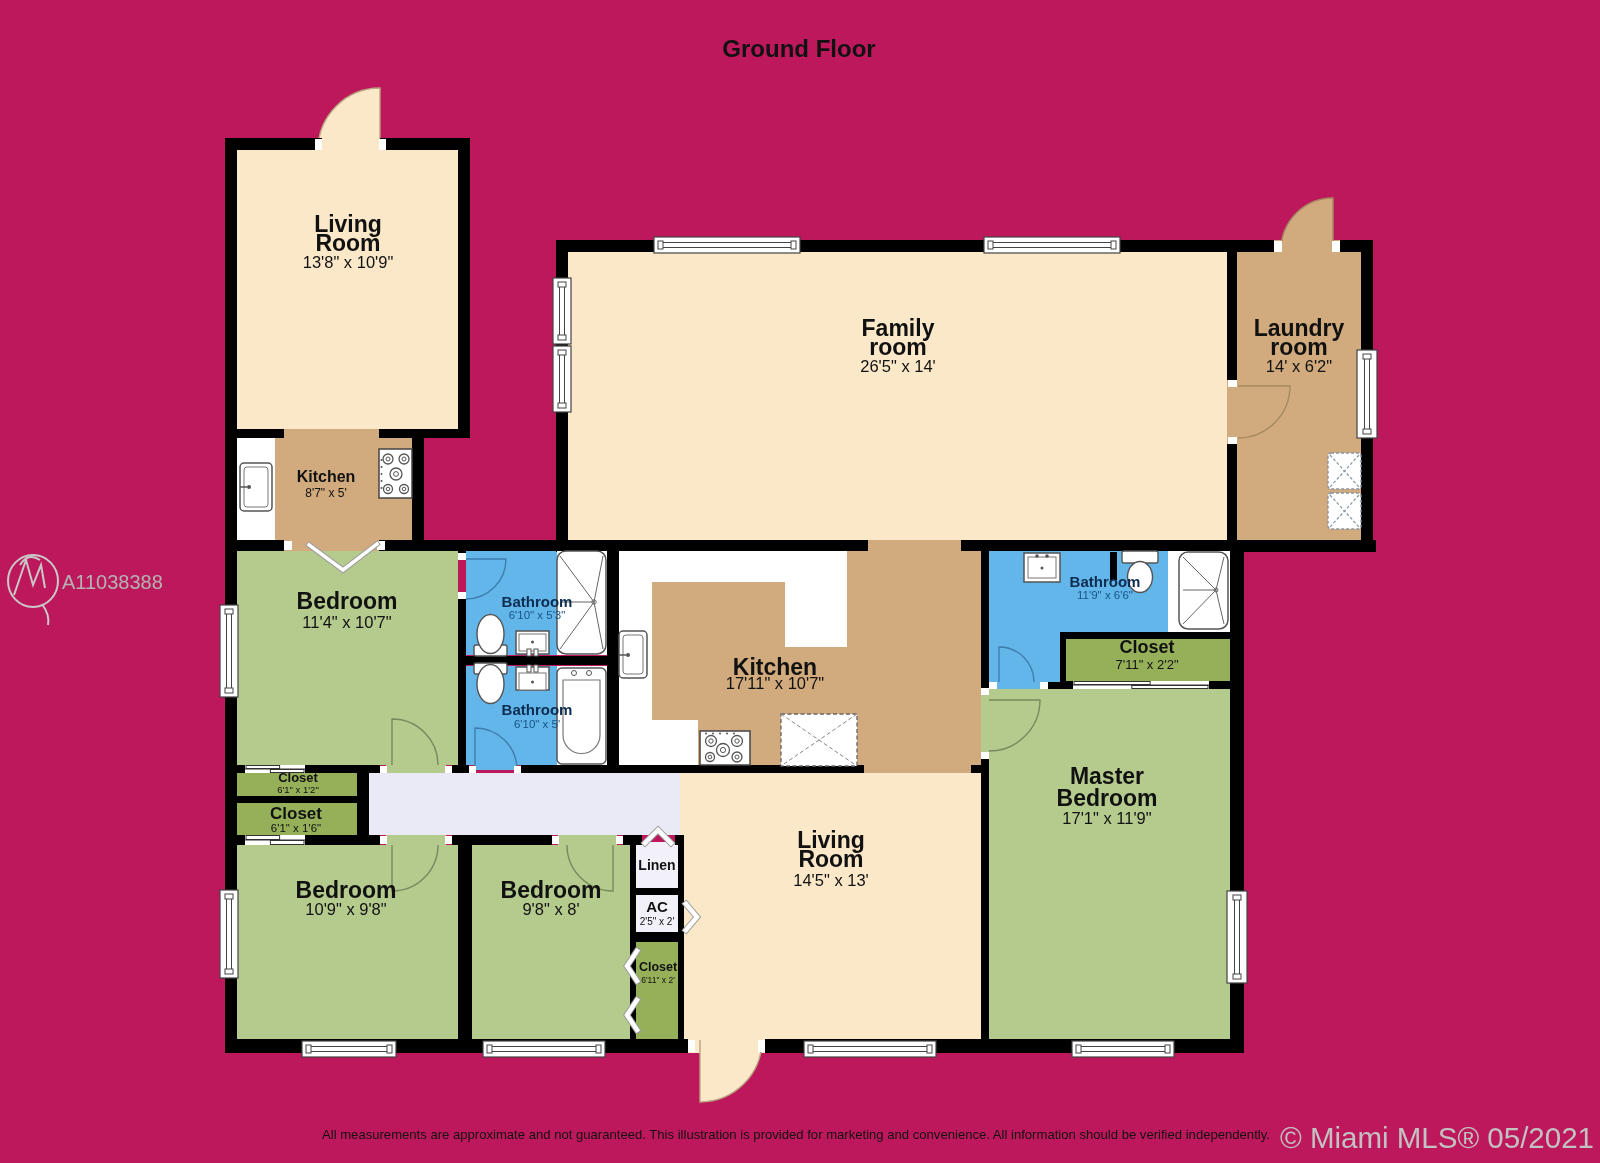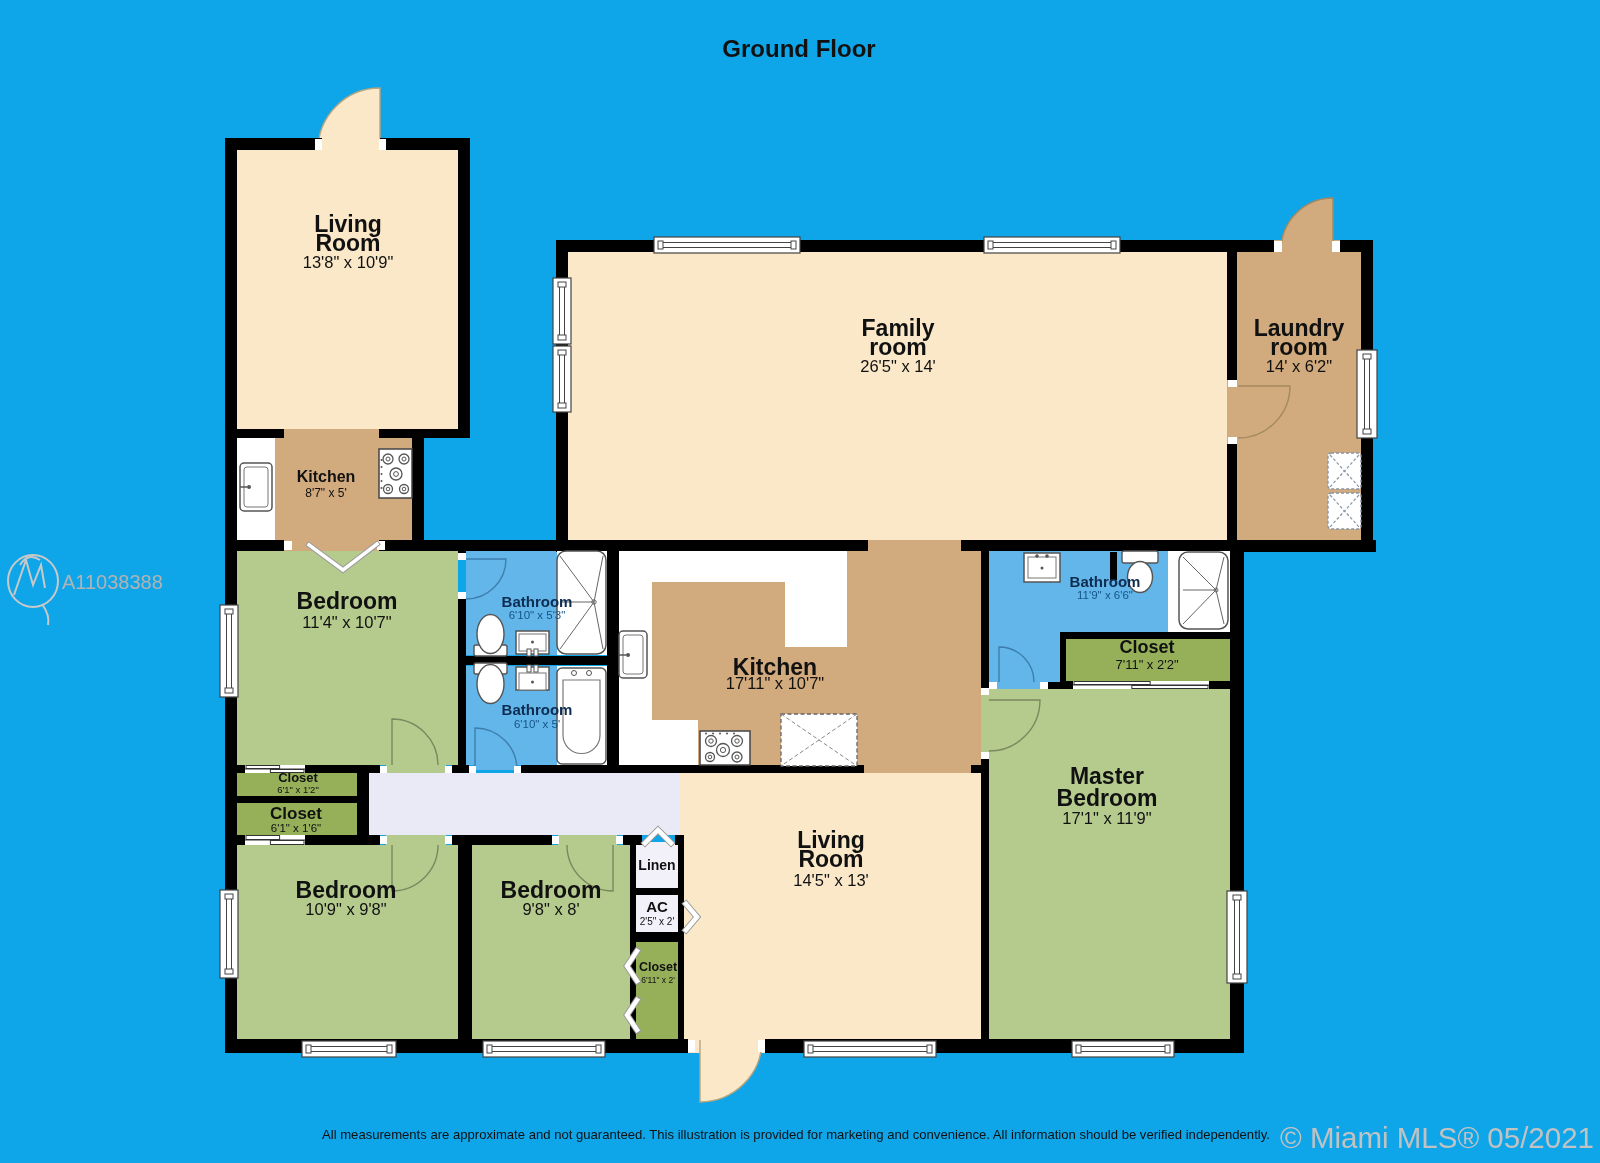--- a/index.html
+++ b/index.html
@@ -1,16 +1,16 @@
 <!DOCTYPE html>
 <html><head>
 <meta charset="utf-8">
 <style>
   html,body{margin:0;padding:0;background:#fff;}
-  .page{position:relative;width:1600px;height:1163px;background:#0ea5e9;overflow:hidden;}
+  .page{position:relative;width:1600px;height:1163px;background:#be185d;overflow:hidden;}
   svg text{font-family:"Liberation Sans",sans-serif;}
 </style>
 </head>
 <body>
 <div class="page">
 <svg width="1600" height="1163" viewBox="0 0 1600 1163">
 
 <rect x="237" y="150" width="221" height="279" fill="#FAE8C9"></rect>
 
 <rect x="316" y="138" width="70" height="12" fill="#FAE8C9"></rect>

